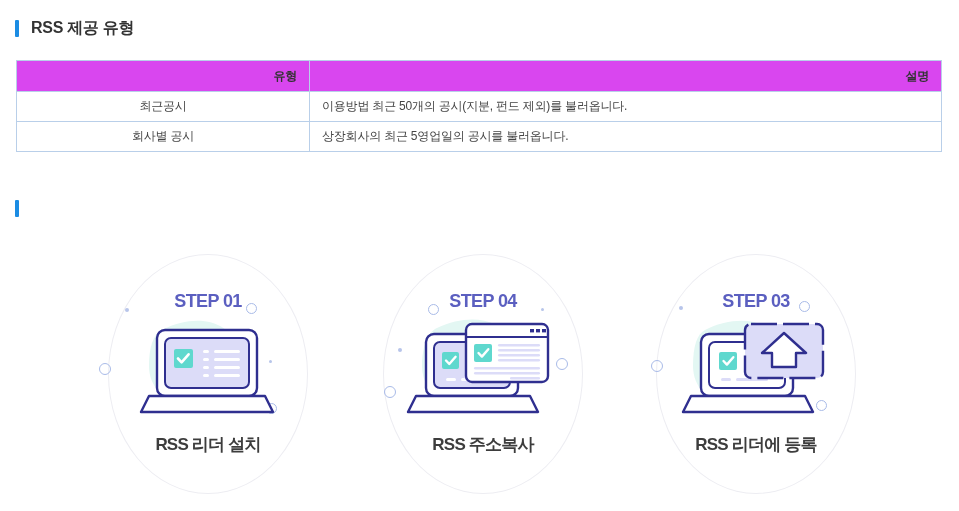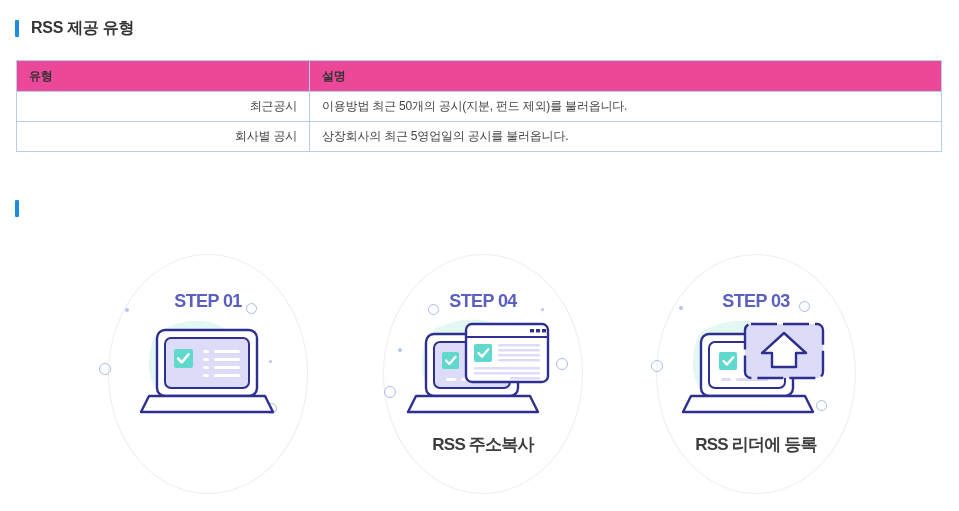--- a/index.html
+++ b/index.html
@@ -50,29 +50,29 @@
   .rss-table th,
   .rss-table td {
     border: 1px solid #b9cfe9;
     height: 29px;
     padding: 0 12px;
     font-weight: normal;
     color: #444444;
     letter-spacing: -0.2px;
   }
   .rss-table thead th {
-    background: #ec4899;
+    background: #d946ef;
     color: #333333;
     font-weight: bold;
-    text-align: left;
+    text-align: right;
     height: 30px;
     margin-left: 48px;
   }
   .rss-table td.col-type {
-    text-align: right;
+    text-align: center;
     color: #444444;
   }
   .rss-table td.col-desc {
     text-align: left;
   }
   .col-w-type { width: 268px; }
 
   
   .steps-wrap {
     position: absolute;
@@ -200,20 +200,21 @@
       <rect x="76" y="42" width="6" height="3" rx="1.5" fill="#ffffff"></rect>
       <rect x="87" y="42" width="26" height="3" rx="1.5" fill="#ffffff"></rect>
       <rect x="76" y="50" width="6" height="3" rx="1.5" fill="#ffffff"></rect>
       <rect x="87" y="50" width="26" height="3" rx="1.5" fill="#ffffff"></rect>
       <rect x="76" y="58" width="6" height="3" rx="1.5" fill="#ffffff"></rect>
       <rect x="87" y="58" width="26" height="3" rx="1.5" fill="#ffffff"></rect>
       <rect x="72" y="80" width="16" height="7" fill="#ffffff" stroke="#2f2f8f" stroke-width="2"></rect>
       <path d="M14 96 L22 80 L138 80 L146 96 Z" fill="#ffffff" stroke="#2f2f8f" stroke-width="2.4" stroke-linejoin="round"></path>
     </svg>
 
+    <div class="step-label">RSS 리더 설치</div>
   </div>
 
   <div class="step" id="step-2">
     <div class="step-circle"></div>
 
     <div class="deco deco-ring" style="left:50px; top:56px; width:9px; height:9px;"></div>
     <div class="deco deco-dot" style="left:163px; top:60px; width:3px; height:3px;"></div>
     <div class="deco deco-dot" style="left:20px; top:100px; width:4px; height:4px;"></div>
     <div class="deco deco-ring" style="left:178px; top:110px; width:10px; height:10px;"></div>
     <div class="deco deco-ring" style="left:6px; top:138px; width:10px; height:10px;"></div>

